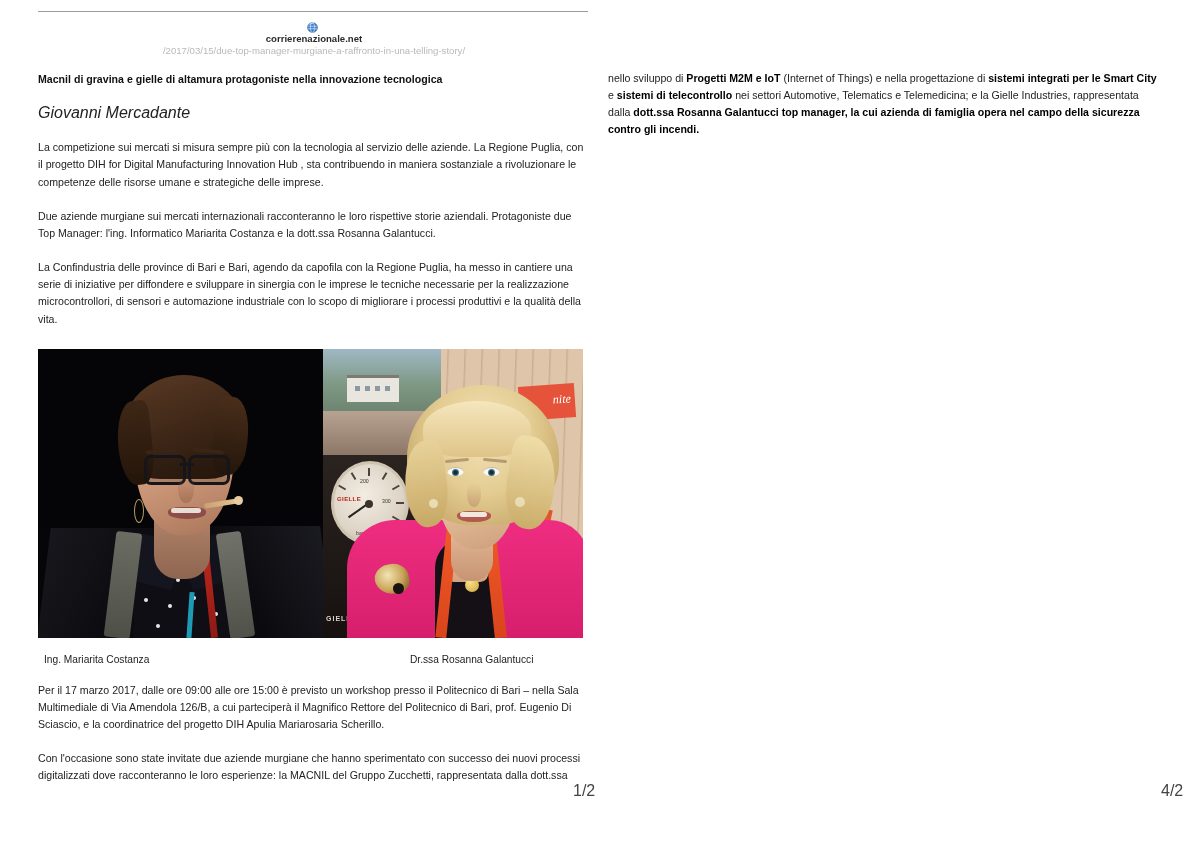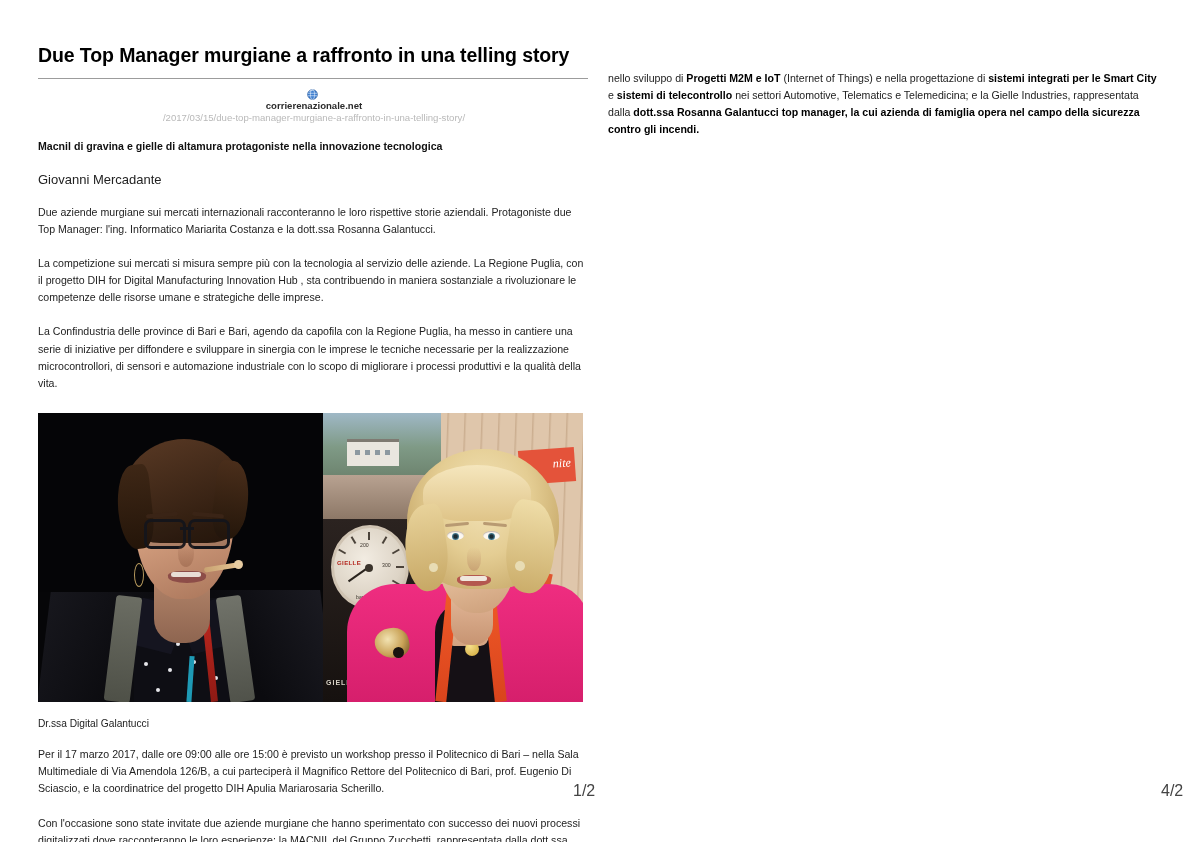--- a/index.html
+++ b/index.html
@@ -85,22 +85,23 @@
   .subhead {
     margin-top: 16px;
     font-size: 10.6px;
     font-weight: bold;
     color: #111;
     line-height: 1.35;
   }
 
   .byline {
     margin-top: 18px;
-    font-size: 13px;
+    font-size: 16px;
     color: #222;
+    font-style: italic;
   }
 
   
   p.body {
     font-size: 10.6px;
     line-height: 1.62;
     color: #222;
     margin: 17px 0 0 0;
     text-align: left;
   }
@@ -452,42 +453,41 @@
     background:#18130f; border-radius:50%;
   }
 </style>
 </head>
 <body>
 
 <div class="page">
 
   <div class="col col-left">
 
-    <h1 class="doc-title">Due Top Manager  murgiane  a raffronto in una telling story</h1>
     <div class="title-rule"></div>
 
     <div class="url-line">
       <svg class="favicon" viewBox="0 0 16 16" aria-hidden="true">
         <circle cx="8" cy="8" r="7" fill="#3f7fd0"></circle>
         <circle cx="8" cy="8" r="7" fill="none" stroke="#2a5ea0" stroke-width="1.2"></circle>
         <ellipse cx="8" cy="8" rx="3" ry="7" fill="none" stroke="#d8e6f7" stroke-width="1"></ellipse>
         <path d="M1.4 6.2h13.2M1.4 9.8h13.2" stroke="#d8e6f7" stroke-width="1" fill="none"></path>
         <path d="M4 3.2a7 7 0 0 1 5.2-1.9" stroke="#eaf2fb" stroke-width="1.3" fill="none" stroke-linecap="round"></path>
       </svg>
       <span class="url-domain">corrierenazionale.net</span>
         <span class="url-path">/2017/03/15/due-top-manager-murgiane-a-raffronto-in-una-telling-story/</span>
     </div>
 
 
     <div class="subhead">Macnil di gravina e gielle di altamura protagoniste nella innovazione tecnologica</div>
 
     <div class="byline">Giovanni Mercadante</div>
 
+    <p class="body">La competizione sui mercati si misura sempre più con la tecnologia al servizio delle aziende. La Regione Puglia, con il progetto DIH  for Digital Manufacturing Innovation Hub , sta contribuendo in maniera sostanziale a rivoluzionare le competenze delle risorse umane e strategiche delle imprese.</p>
     <p class="body">Due aziende murgiane sui mercati internazionali racconteranno le loro rispettive storie aziendali. Protagoniste  due Top Manager: l'ing. Informatico Mariarita Costanza e la dott.ssa Rosanna Galantucci.</p>
-    <p class="body">La competizione sui mercati si misura sempre più con la tecnologia al servizio delle aziende. La Regione Puglia, con il progetto DIH  for Digital Manufacturing Innovation Hub , sta contribuendo in maniera sostanziale a rivoluzionare le competenze delle risorse umane e strategiche delle imprese.</p>
     <p class="body">La Confindustria delle province di Bari e Bari,  agendo da capofila con la Regione Puglia, ha messo in cantiere una serie di iniziative per diffondere e sviluppare in sinergia con le imprese le tecniche necessarie per la realizzazione microcontrollori, di sensori e automazione  industriale con lo scopo di migliorare i processi produttivi e la qualità della vita.</p>
 
     <div class="figure">
       <div class="photos">
 
         <div class="photo photo-left">
           <div class="p1-bg"></div>
           <div class="p1-shoulders"></div>
           <div class="p1-jacketL"></div>
           <div class="p1-jacketR"></div>
@@ -590,21 +590,22 @@
           <div class="p2-nose"></div>
           <div class="p2-mouth"></div>
           <div class="p2-teeth"></div>
           <div class="p2-earringL"></div>
           <div class="p2-earringR"></div>
         </div>
 
       </div>
 
       <div class="caption-row">
-        <div class="cap-right">Dr.ssa Digital Galantucci</div>
+        <div class="cap-left">Ing. Mariarita Costanza</div>
+        <div class="cap-right">Dr.ssa Rosanna Galantucci</div>
       </div>
     </div>
 
     <p class="body">Per il 17 marzo 2017, dalle ore 09:00 alle ore 15:00 è previsto un workshop presso il Politecnico di Bari – nella Sala Multimediale di Via Amendola 126/B, a cui parteciperà il Magnifico Rettore del Politecnico di Bari, prof. Eugenio Di Sciascio, e la coordinatrice del progetto  DIH Apulia  Mariarosaria Scherillo.</p>
 
     <p class="body"><span>Con l'occasione sono state invitate due aziende murgiane che hanno sperimentato con successo dei nuovi processi digitalizzati dove racconteranno le loro esperienze: la MACNIL del Gruppo Zucchetti, rappresentata dalla dott.ssa </span></p>
 
   </div>
 
   <div class="col col-right">

